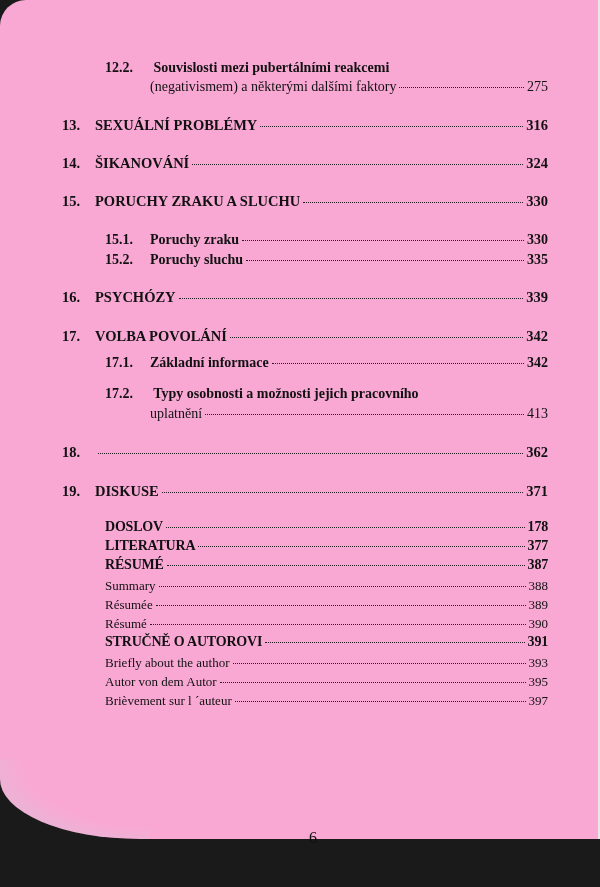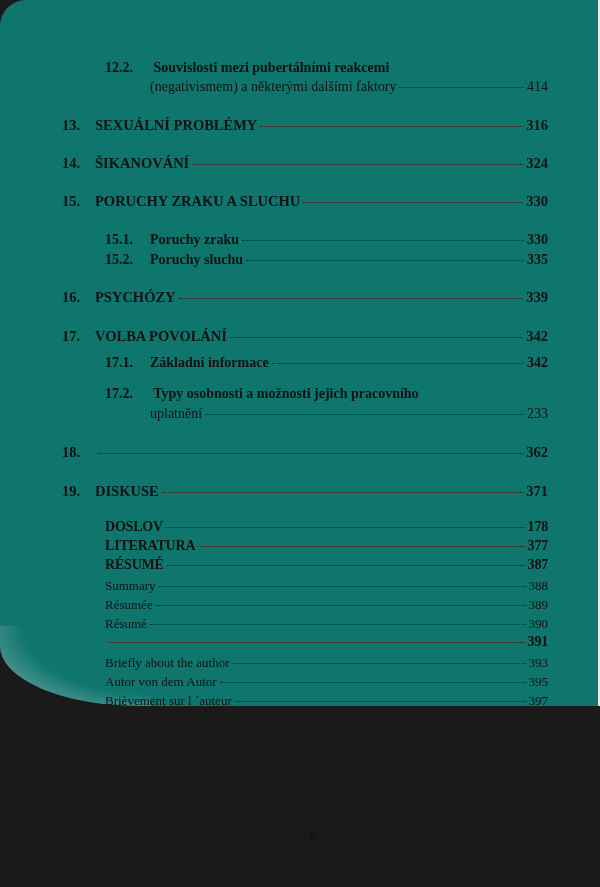--- a/index.html
+++ b/index.html
@@ -4,22 +4,22 @@
 <style>
   html, body { margin: 0; padding: 0; }
   body {
     width: 600px; height: 887px; overflow: hidden;
     background: #1a1a1a;
     position: relative;
     font-family: "Liberation Serif", "DejaVu Serif", serif;
     color: #111;
   }
   .page {
-    position: absolute; left: 0; top: 0; width: 600px; height: 706px;
-    background: #0f766e;
+    position: absolute; left: 0; top: 0; width: 600px; height: 839px;
+    background: #f9a8d4;
     border-top-left-radius: 26px;
     border-bottom-left-radius: 140px 60px;
     border-right: 2px solid #e8e8e8;
     box-sizing: border-box;
   }
   .shadow-bl {
     position: absolute; left: 0; bottom: 0; width: 150px; height: 80px;
     background: radial-gradient(ellipse at 100% 0%, rgba(255,255,255,0) 60%, rgba(200,205,215,0.45) 85%, rgba(0,0,0,0) 100%);
     border-bottom-left-radius: 140px 60px;
     pointer-events: none;
@@ -55,21 +55,21 @@
 
   <div class="toc">
 
     <div class="sec-line1" style="top:60px;">
       <span class="num">12.2.</span>
       <span>Souvislosti mezi pubertálními reakcemi</span>
     </div>
     <div class="entry cont" style="top:79px;">
       <span class="title">(negativismem) a některými dalšími faktory</span>
       <span class="dots"></span>
-      <span class="page-no">414</span>
+      <span class="page-no">275</span>
     </div>
 
     <div class="entry chap" style="top:117px;">
       <span class="num">13.</span>
       <span class="title">SEXUÁLNÍ PROBLÉMY</span>
       <span class="dots"></span>
       <span class="page-no">316</span>
     </div>
 
     <div class="entry chap" style="top:155px;">
@@ -121,21 +121,21 @@
       <span class="page-no">342</span>
     </div>
 
     <div class="sec-line1" style="top:386px;">
       <span class="num">17.2.</span>
       <span>Typy osobnosti a možnosti jejich pracovního</span>
     </div>
     <div class="entry cont" style="top:406px;">
       <span class="title">uplatnění</span>
       <span class="dots"></span>
-      <span class="page-no">233</span>
+      <span class="page-no">413</span>
     </div>
 
     <div class="entry chap" style="top:444px;">
       <span class="num">18.</span>
       <span class="dots"></span>
       <span class="page-no">362</span>
     </div>
 
     <div class="entry chap" style="top:483px;">
       <span class="num">19.</span>
@@ -168,20 +168,21 @@
       <span class="title">Résumée</span>
       <span class="dots"></span>
       <span class="page-no">389</span>
     </div>
     <div class="entry back-n" style="top:616px;">
       <span class="title">Résumé</span>
       <span class="dots"></span>
       <span class="page-no">390</span>
     </div>
     <div class="entry back-b" style="top:634px;">
+      <span class="title">STRUČNĚ O AUTOROVI</span>
       <span class="dots"></span>
       <span class="page-no">391</span>
     </div>
     <div class="entry back-n" style="top:655px;">
       <span class="title">Briefly about the author</span>
       <span class="dots"></span>
       <span class="page-no">393</span>
     </div>
     <div class="entry back-n" style="top:674px;">
       <span class="title">Autor von dem Autor</span>

